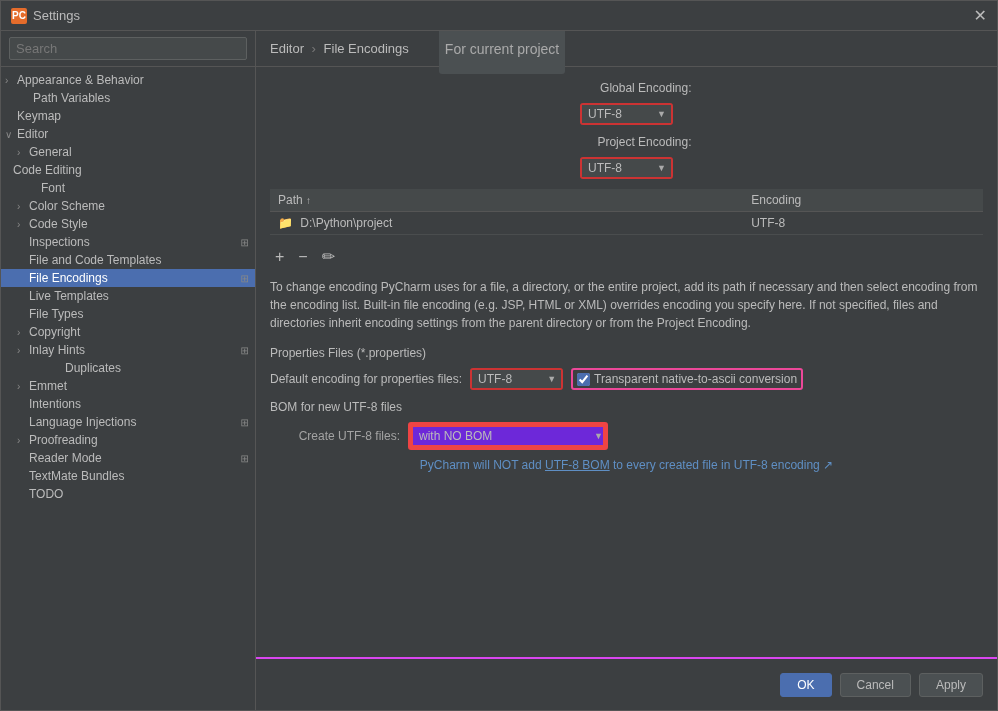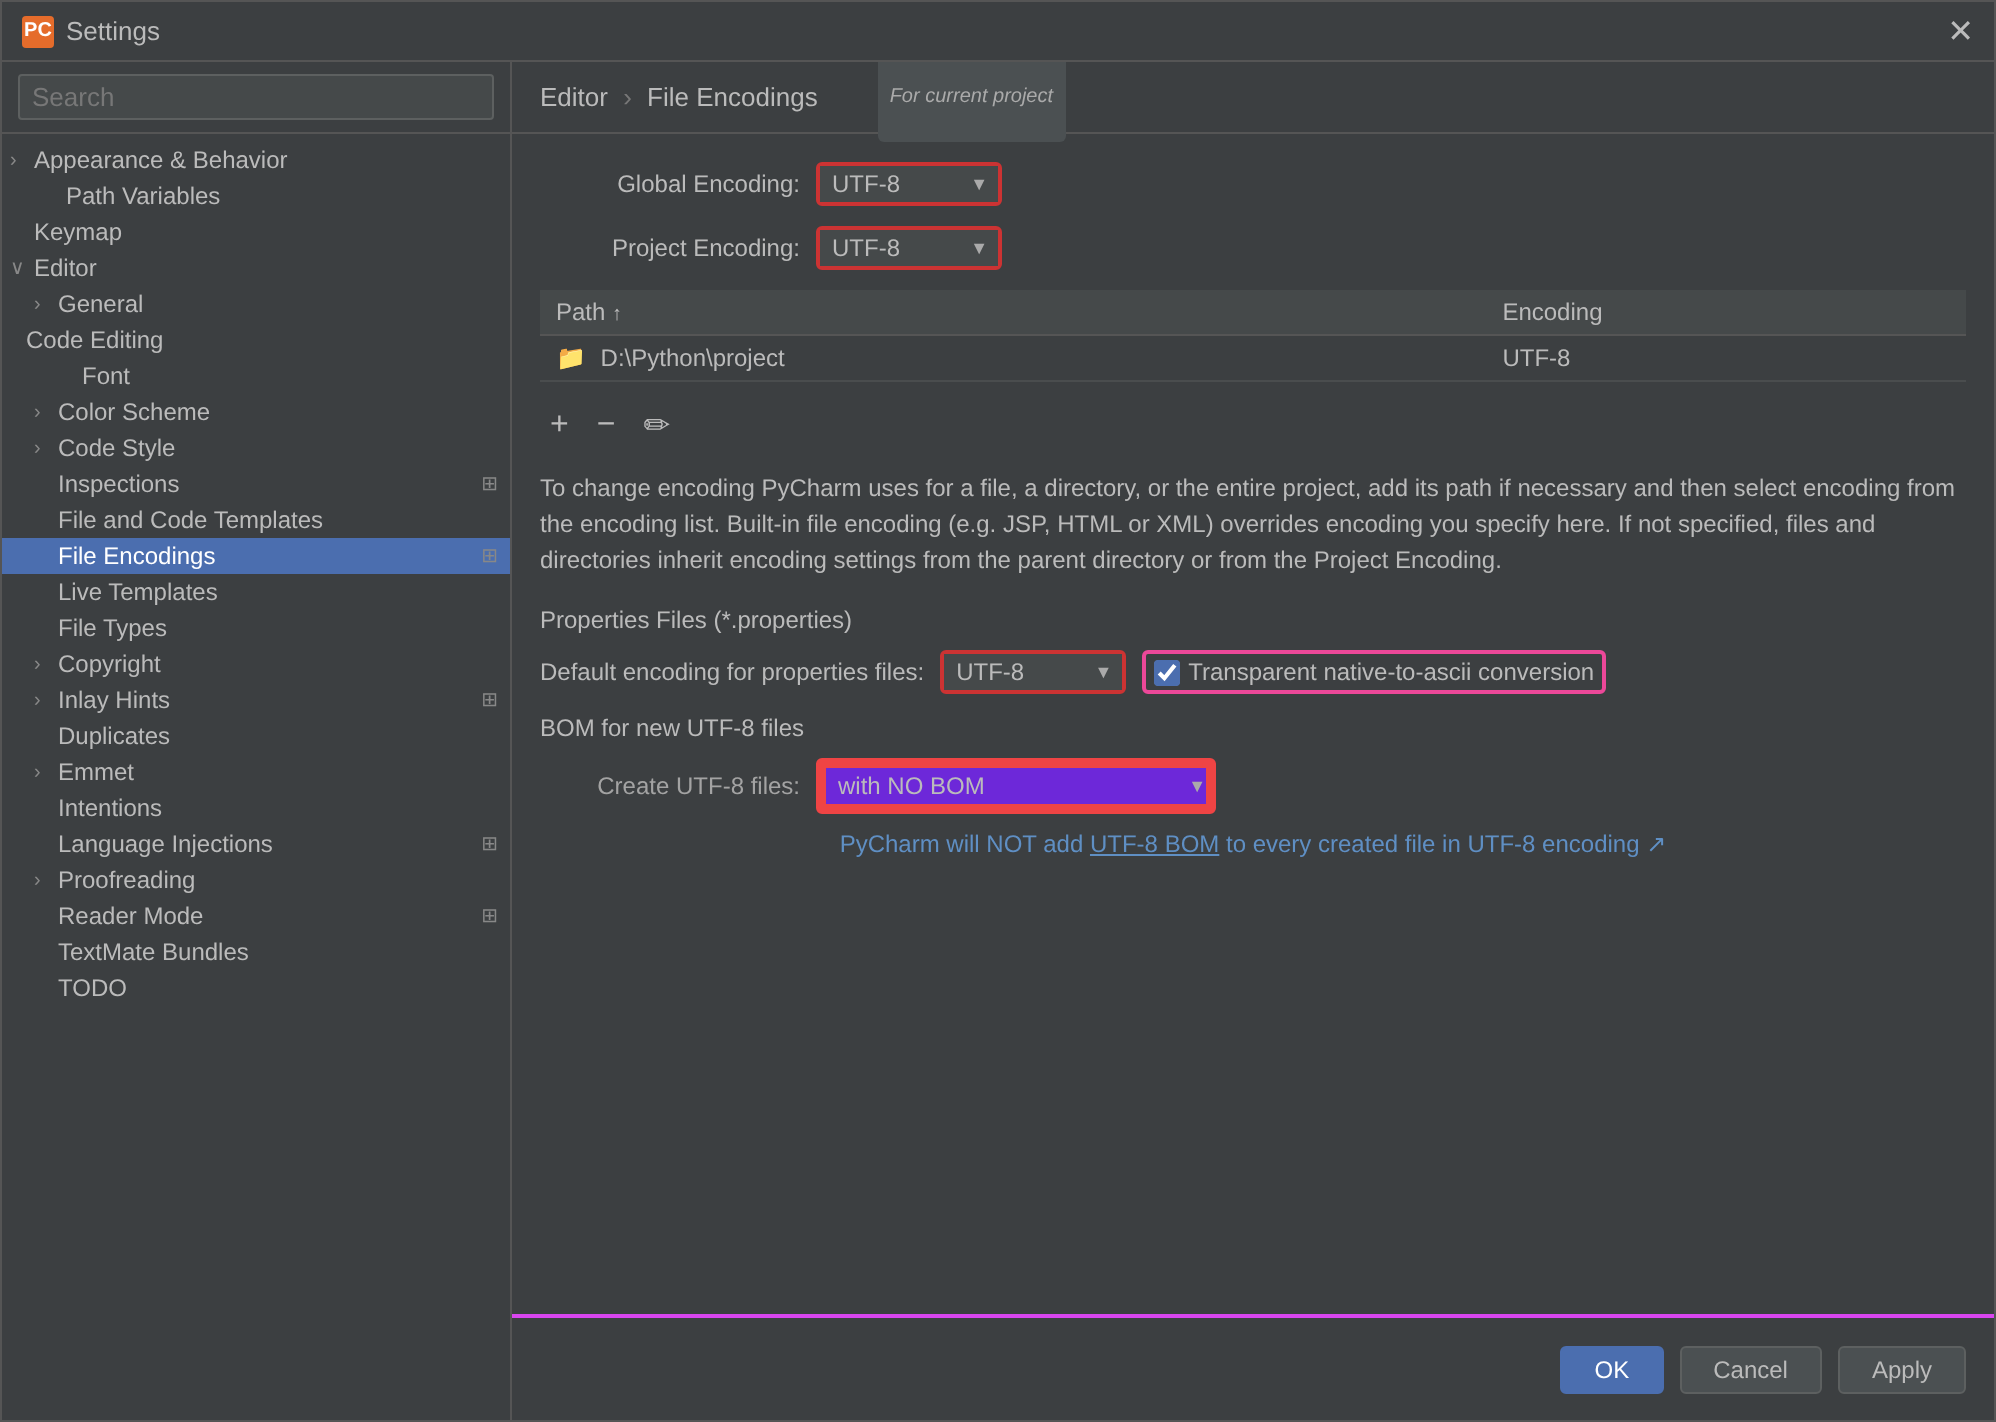--- a/index.html
+++ b/index.html
@@ -31,28 +31,28 @@
     .tree-item .arrow { width: 12px; display: inline-block; font-size: 10px; color: #888; }
     .tree-item .item-label { flex: 1; }
     .tree-item .item-badge { margin-left: auto; margin-right: 6px; font-size: 10px; color: #888; }
 
     
     .main { flex: 1; display: flex; flex-direction: column; background: #3c3f41; overflow: hidden; }
 
     .main-header { padding: 8px 14px; display: flex; align-items: center; gap: 22px; border-bottom: 1px solid #555; height: 36px; }
     .main-header .breadcrumb { color: #bbbbbb; font-size: 13px; }
     .main-header .breadcrumb .sep { margin: 0 4px; color: #777; }
-    .main-header .badge { background: #4b5052; color: #aaa; font-size: 10px; padding: 17px 6px; border-radius: 3px; margin-left: 8px; font-style: italic; }
+    .main-header .badge { background: #4b5052; color: #aaa; font-size: 14px; padding: 17px 6px; border-radius: 3px; margin-left: 8px; }
 
     .main-body { flex: 1; padding: 14px; overflow-y: auto; }
     .main-body::-webkit-scrollbar { width: 6px; }
     .main-body::-webkit-scrollbar-track { background: #3c3f41; }
     .main-body::-webkit-scrollbar-thumb { background: #555; }
 
-    .encoding-row { display: flex; align-items: center; margin-bottom: 10px; gap: 8px; }
+    .encoding-row { display: flex; align-items: center; margin-bottom: 10px; gap: 8px; flex-direction: column; }
     .encoding-row label { color: #bbbbbb; font-size: 12px; width: 130px; text-align: right; }
     .select-wrapper { position: relative; display: inline-block; border: 2px solid #cc3333; border-radius: 3px; }
     .select-wrapper select { background: #45494a; border: none; color: #bbbbbb; padding: 2px 20px 2px 6px; font-size: 12px; cursor: pointer; appearance: none; -webkit-appearance: none; outline: none; min-width: 76px; }
     .select-wrapper::after { content: '▼'; position: absolute; right: 5px; top: 50%; transform: translateY(-50%); font-size: 9px; color: #aaa; pointer-events: none; }
 
     .path-table { width: 100%; border-collapse: collapse; margin-top: 4px; margin-bottom: 10px; }
     .path-table th { background: #45494a; color: #bbbbbb; text-align: left; padding: 4px 8px; font-size: 12px; font-weight: normal; border-bottom: 1px solid #555; }
     .path-table th.sorted::after { content: ' ↑'; font-size: 10px; }
     .path-table td { padding: 4px 8px; font-size: 12px; border-bottom: 1px solid #4a4d4e; }
     .path-table td .folder-icon { color: #7fa5d0; margin-right: 4px; }
@@ -186,21 +186,21 @@
           <span class="arrow">›</span>
           <span class="item-label">Copyright</span>
         </div>
 
         <div class="tree-item" style="padding-left:16px;">
           <span class="arrow">›</span>
           <span class="item-label">Inlay Hints</span>
           <span class="item-badge">⊞</span>
         </div>
 
-        <div class="tree-item" style="padding-left:16px;">
+        <div class="tree-item" style="padding-left:16px;margin-left:36px;">
           <span class="arrow"></span>
           <span class="item-label">Duplicates</span>
         </div>
 
         <div class="tree-item" style="padding-left:16px;">
           <span class="arrow">›</span>
           <span class="item-label">Emmet</span>
         </div>
 
         <div class="tree-item" style="padding-left:16px;">

